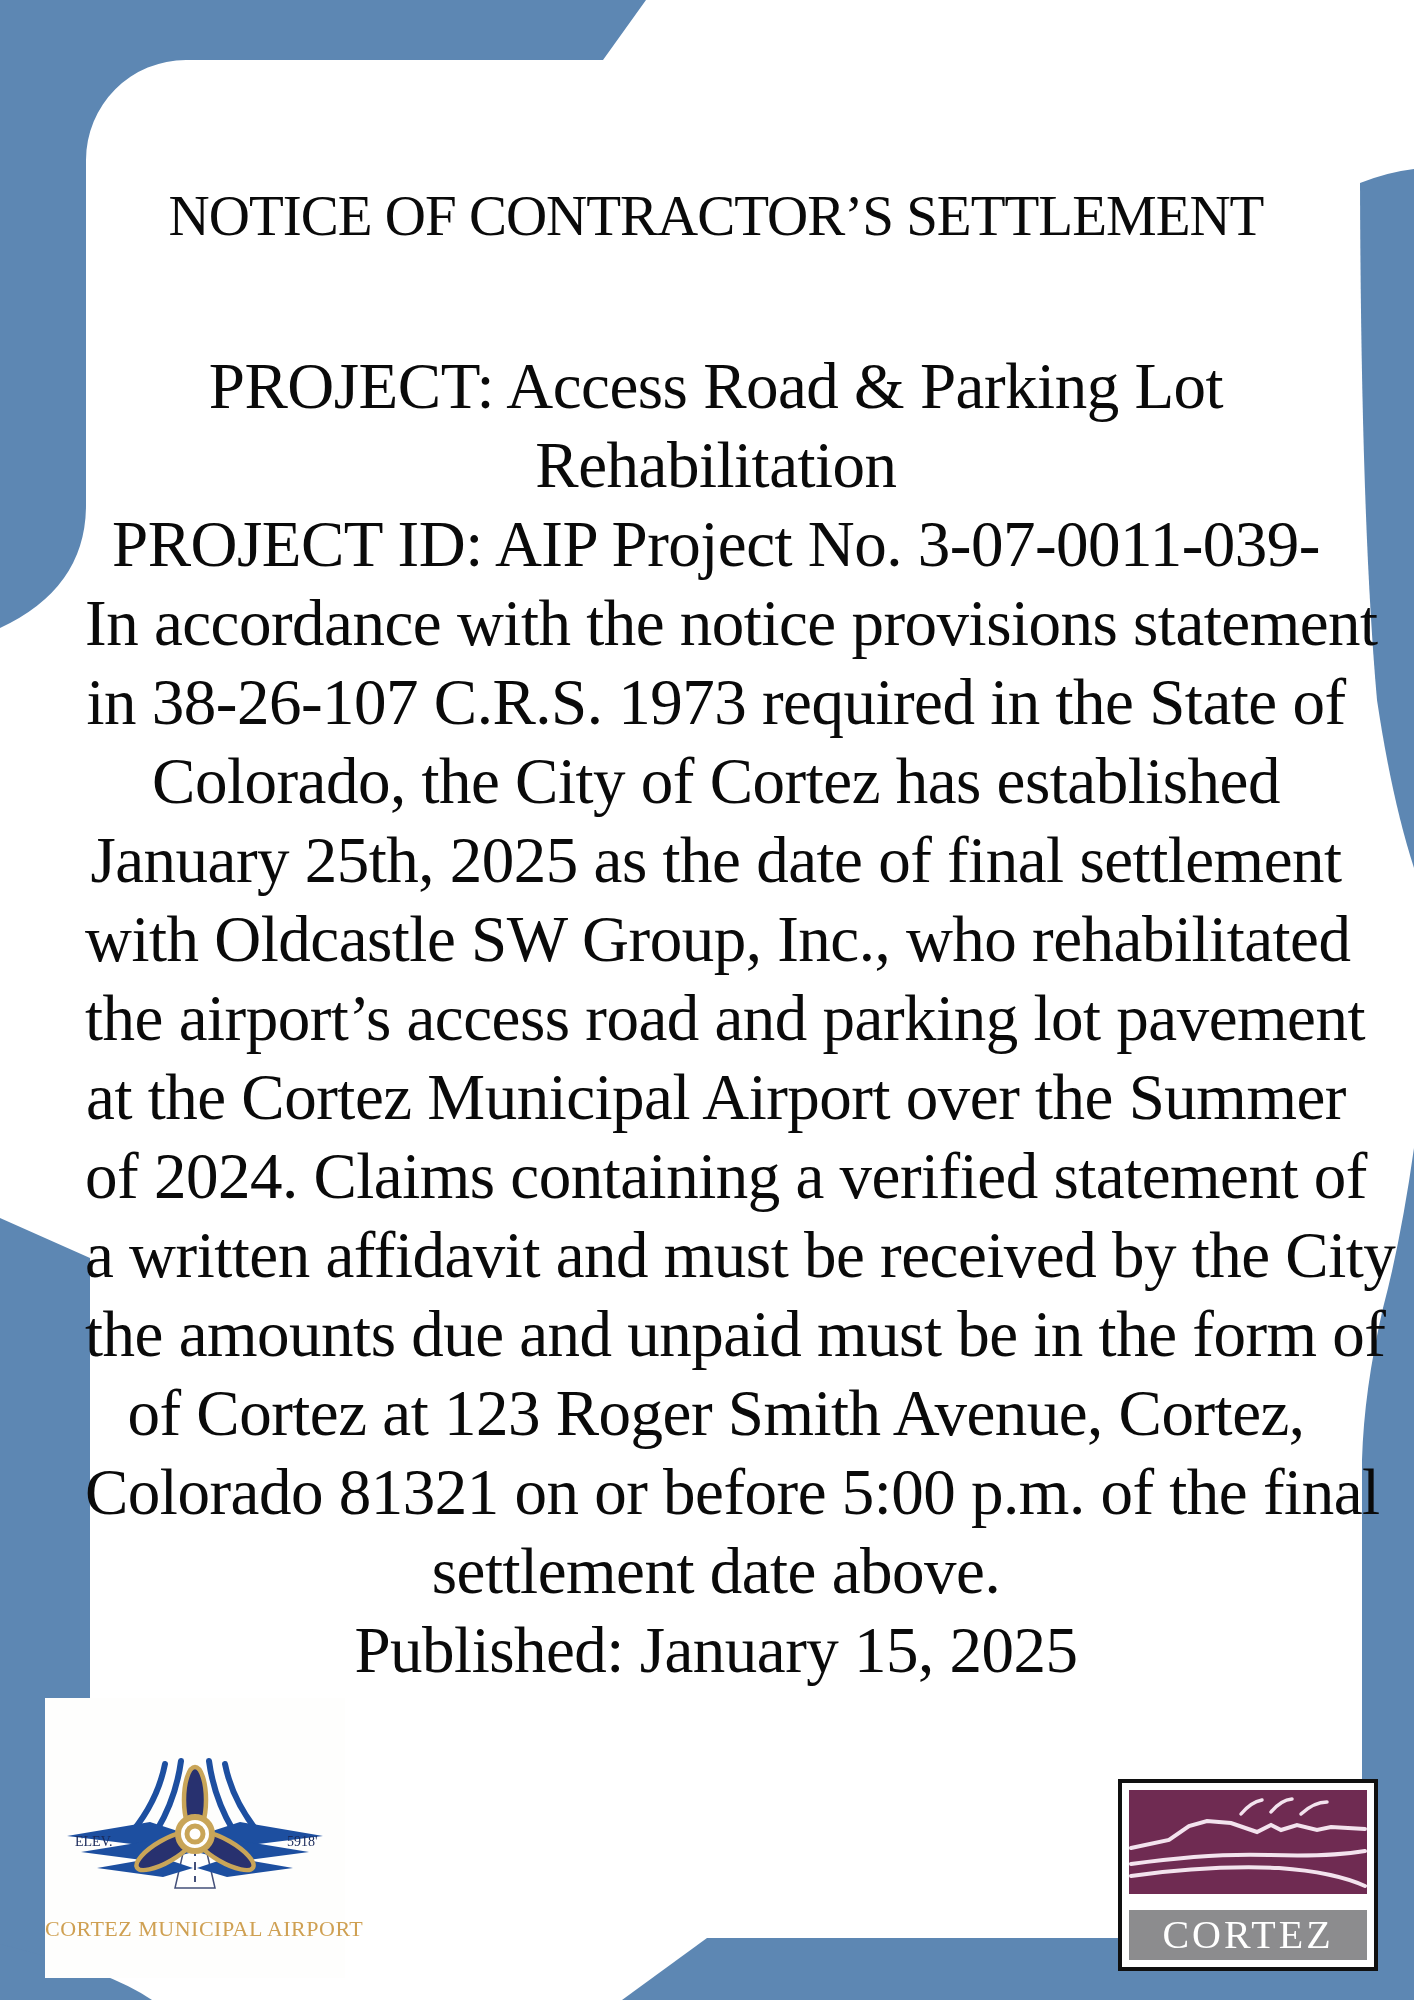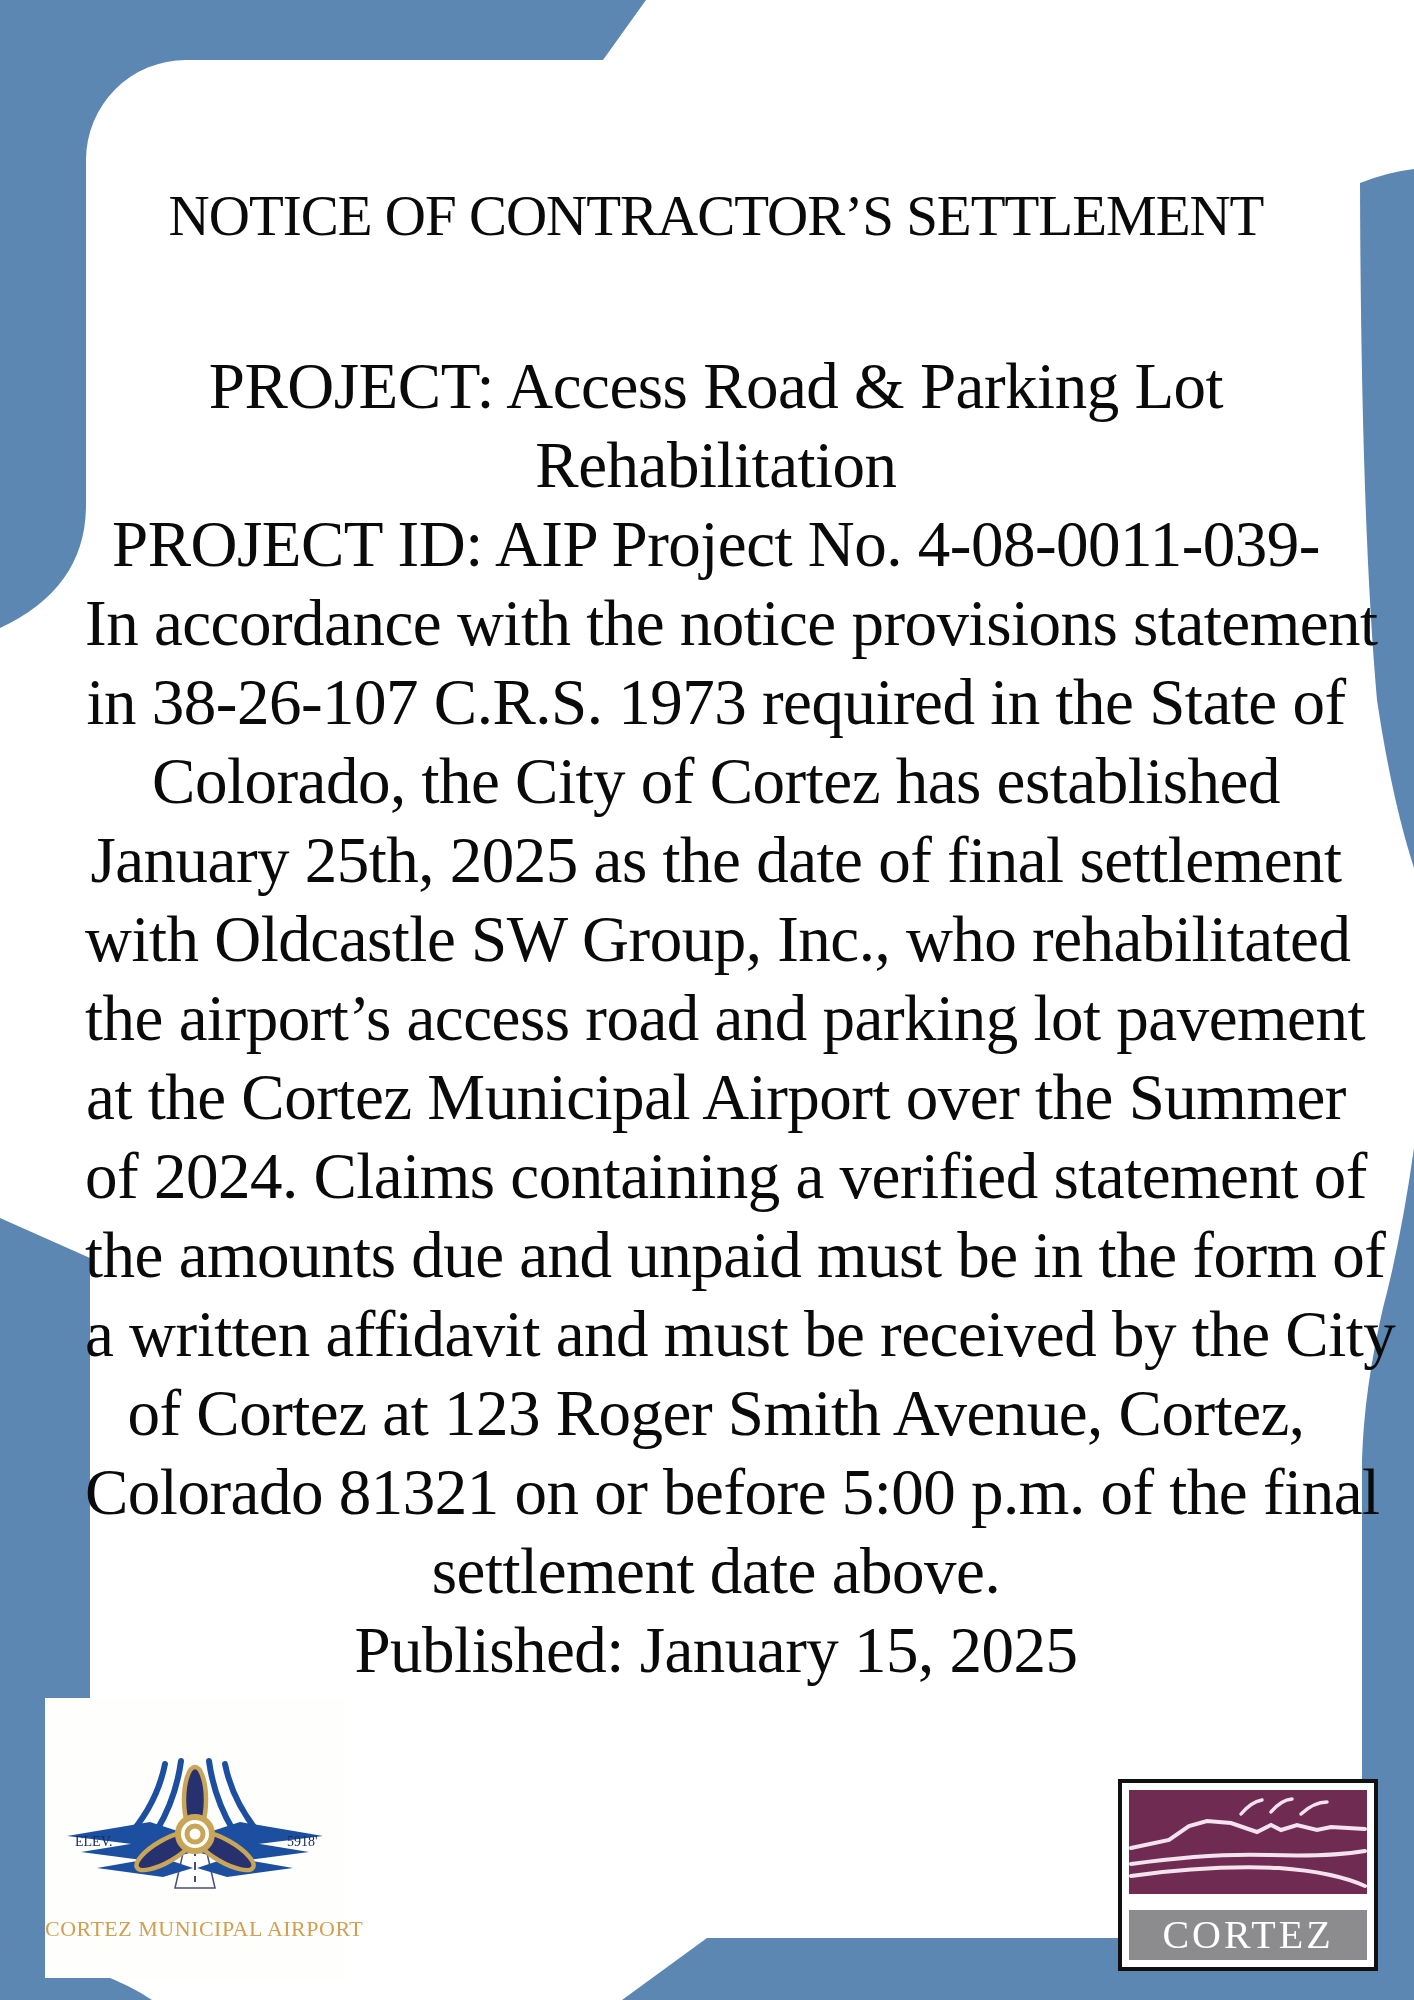--- a/index.html
+++ b/index.html
@@ -59,31 +59,31 @@
     <path d="M1360,183 Q1388,172 1414,169 V868 Q1392,800 1377,700 Q1361,520 1360,183 Z"></path>
     <path d="M1414,1148 Q1401,1240 1383,1308 Q1364,1390 1362,1460 V2000 H1414 Z"></path>
   </g>
 </svg>
 
 <div class="text-col">
   <h1 class="notice-title">NOTICE OF CONTRACTOR’S SETTLEMENT</h1>
   <div class="notice-lines">
       <div class="body-line">PROJECT: Access Road &amp; Parking Lot</div>
       <div class="body-line">Rehabilitation</div>
-      <div class="body-line">PROJECT ID: AIP Project No. 4-08-0011-039-</div>
+      <div class="body-line">PROJECT ID: AIP Project No. 3-07-0011-039-</div>
       <div class="body-line">In accordance with the notice provisions statement</div>
       <div class="body-line">in 38-26-107 C.R.S. 1973 required in the State of</div>
       <div class="body-line">Colorado, the City of Cortez has established</div>
       <div class="body-line">January 25th, 2025 as the date of final settlement</div>
       <div class="body-line">with Oldcastle SW Group, Inc., who rehabilitated</div>
       <div class="body-line">the airport’s access road and parking lot pavement</div>
       <div class="body-line">at the Cortez Municipal Airport over the Summer</div>
       <div class="body-line">of 2024. Claims containing a verified statement of</div>
+      <div class="body-line">a written affidavit and must be received by the City</div>
       <div class="body-line">the amounts due and unpaid must be in the form of</div>
-      <div class="body-line">a written affidavit and must be received by the City</div>
       <div class="body-line">of Cortez at 123 Roger Smith Avenue, Cortez,</div>
       <div class="body-line">Colorado 81321 on or before 5:00 p.m. of the final</div>
       <div class="body-line">settlement date above.</div>
       <div class="body-line">Published: January 15, 2025</div>
     </div>
 </div>
 
 <div class="airport-box">
   <svg class="airport-art" viewBox="0 0 300 150" xmlns="http://www.w3.org/2000/svg">
 

